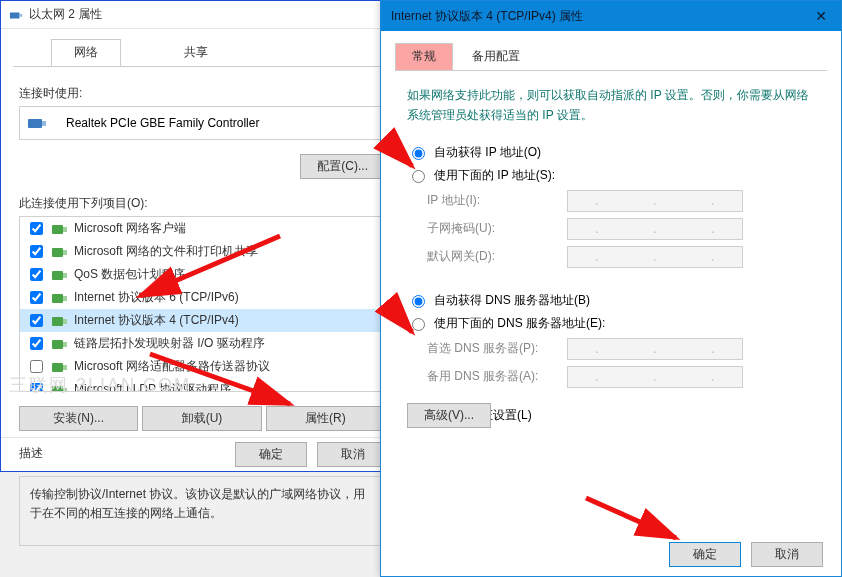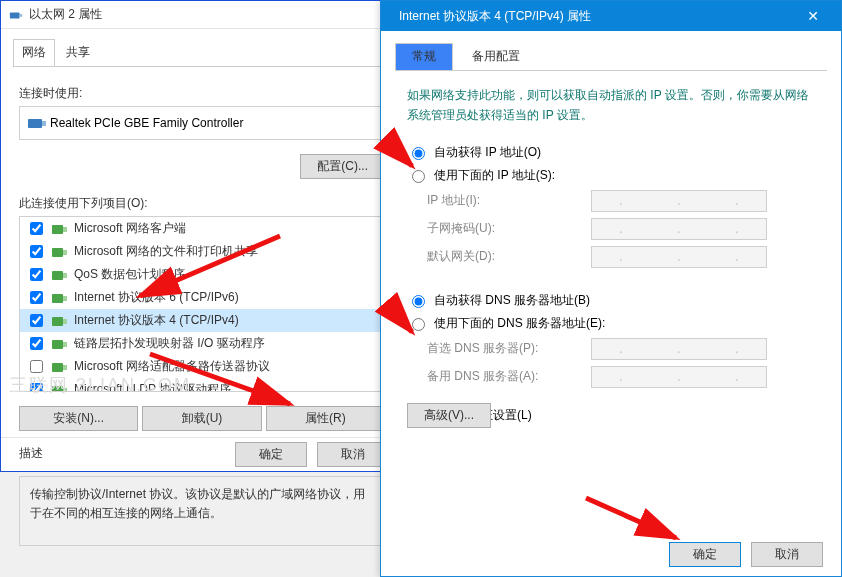--- a/index.html
+++ b/index.html
@@ -12,28 +12,28 @@
   }
   .dlg-left .titlebar{
     height: 28px; background:#fff; border-bottom:1px solid #e5e5e5;
     display:flex; align-items:center; padding:0 8px; gap:6px; color:#333;
   }
   .net-icon{width:14px;height:14px;display:inline-block;}
   .dlg-left .tabs{
     height:28px; display:flex; margin:10px 12px 0 12px; border-bottom:1px solid #ccc;
   }
   .dlg-left .tab{
-    padding:4px 8px; border:1px solid #ccc; border-bottom:none; background:#fff;
-    margin-right:2px; color:#333;
+    padding:4px 22px; border:1px solid #ccc; border-bottom:none; background:#fff;
+    margin-right:2px; color:#333;margin-left:38px;
   }
   .dlg-left .tab.inactive{border-color:transparent;background:transparent;color:#333;}
   .left-body{padding:12px 18px;}
   .label{color:#333; margin:6px 0 4px;}
   .adapter-box{
-    border:1px solid #d0d0d0; height:34px; display:flex; align-items:center; gap:4px; padding:0 8px; background:#fff;
+    border:1px solid #d0d0d0; height:34px; display:flex; align-items:center; gap:20px; padding:0 8px; background:#fff;
   }
   .adapter-icon{width:18px;height:14px;display:inline-block}
   .cfg-row{display:flex;justify-content:flex-end;margin:14px 0 16px;}
   .btn{
     border:1px solid #adadad; background:#e1e1e1; padding:3px 16px; color:#333;
     min-width:72px; text-align:center;
   }
   .btn.wide{min-width:84px;}
   .listbox{
     border:1px solid #d0d0d0; height:176px; overflow:auto; background:#fff; position:relative;
@@ -55,38 +55,38 @@
     display:flex; justify-content:flex-end; align-items:center; gap:10px; padding:0 14px;
     border-top:1px solid #e5e5e5;
   }
 
   
   .dlg-right{
     position:absolute; left:380px; top:0; width:462px; height:577px;
     background:#fff; border:1px solid #1a86d8; box-shadow: -2px 0 6px rgba(0,0,0,.15);
   }
   .r-titlebar{
-    height:30px; background:#0a84d8; color:#ffffff; display:flex; align-items:center; padding:0 18px;justify-content:space-between;
+    height:30px; background:#0a84d8; color:#0f172a; display:flex; align-items:center; padding:0 10px;justify-content:space-between;
   }
   .r-titlebar .spacer{flex:1;}
   .r-titlebar .close{
     width:40px; height:30px; display:flex; align-items:center; justify-content:center; font-size:14px;
     margin-right:-10px;
   }
   .r-tabs{
     height:28px; display:flex; margin:12px 14px 0 14px; border-bottom:1px solid #ccc;
   }
-  .r-tab{padding:4px 16px;border:1px solid #ccc;border-bottom:none;background:#3b82f6;color:#333;margin-right:2px;}
+  .r-tab{padding:4px 16px;border:1px solid #ccc;border-bottom:none;background:#fca5a5;color:#333;margin-right:2px;}
   .r-tab.inactive{border-color:transparent;background:transparent;}
   .r-body{padding:14px 26px;}
   .info{color:#0f766e; line-height:1.7; margin-bottom:18px;}
   .radio-row{display:flex; align-items:center; gap:6px; margin:6px 0 6px;}
   .radio-row input{width:13px;height:13px;}
   .field-table{margin-left:20px;}
-  .field-row{display:flex; align-items:center; margin:6px 0;gap:24px;}
+  .field-row{display:flex; align-items:center; margin:6px 0;}
   .field-row .lab{width:140px; color:#888;}
   .ip-input{
     width:176px; height:22px; border:1px solid #cfcfcf; background:#f4f4f4;
     display:flex; align-items:center; justify-content:space-around; color:#bbb;
   }
   .ip-input span{display:inline-block;}
   .sec-gap{height:12px;}
   .chk-row{display:flex;align-items:center; gap:6px; margin-top:18px;}
   .adv-row{display:flex; margin-top:-22px;}
   .r-footer{

